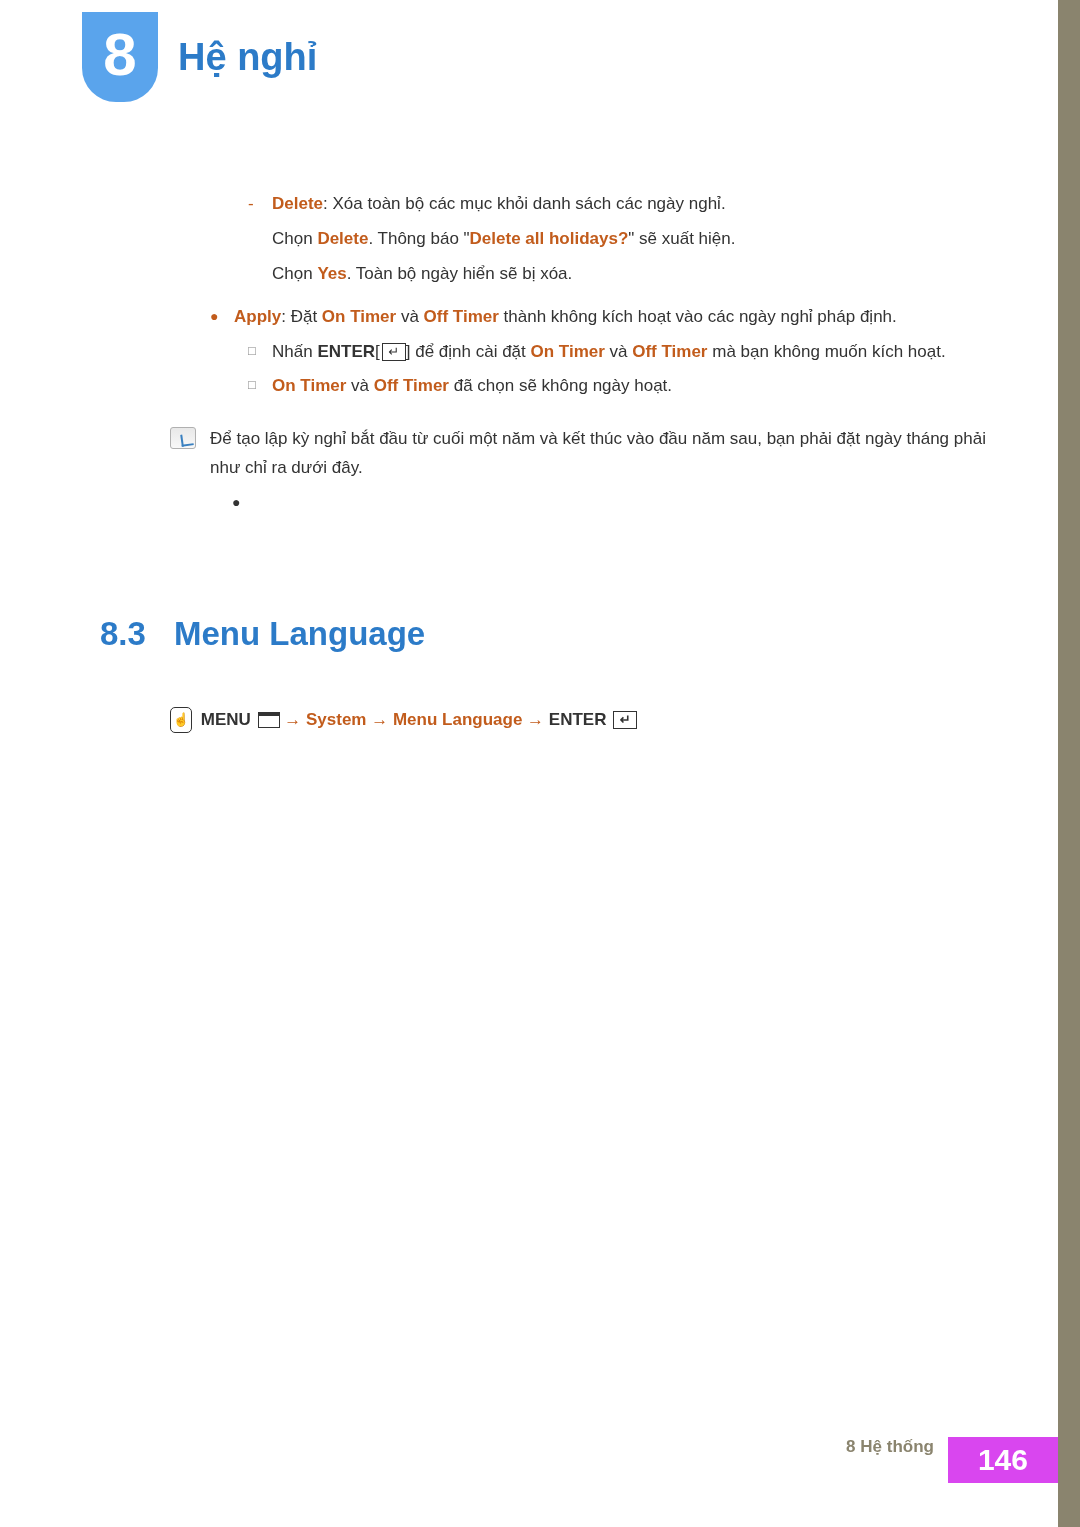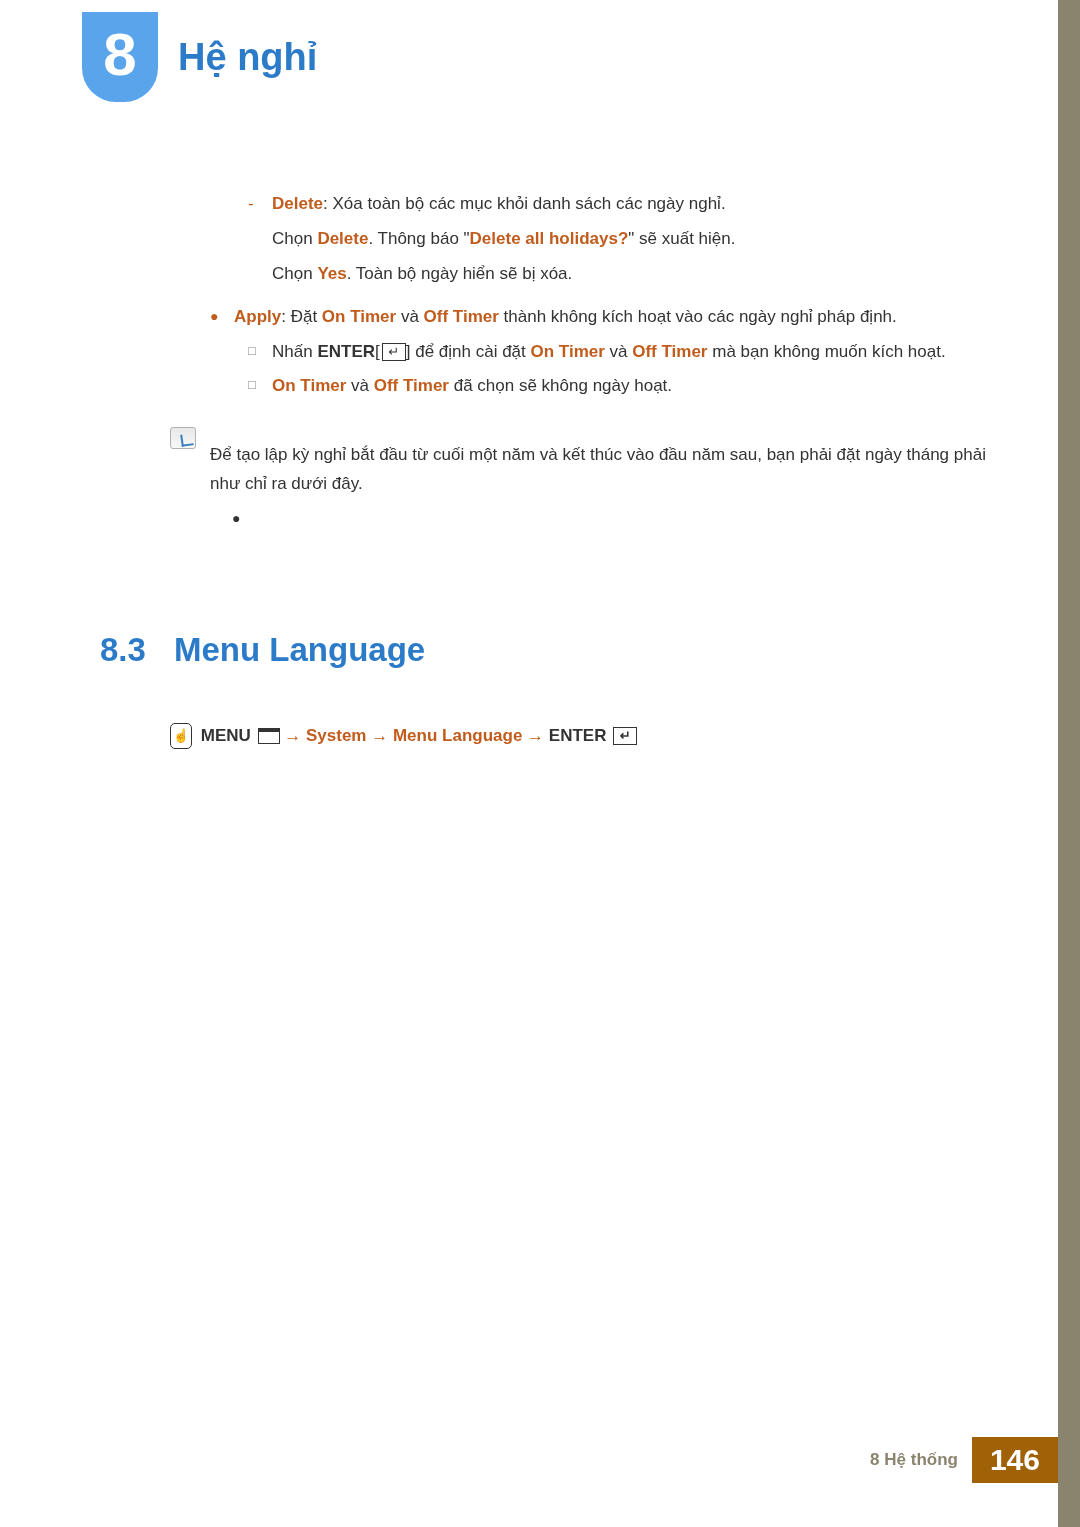--- a/index.html
+++ b/index.html
@@ -121,21 +121,20 @@
     bottom: 2px;
     width: 10px;
     height: 10px;
     border-left: 2px solid #3a80c0;
     border-bottom: 2px solid #3a80c0;
     transform: rotate(-8deg);
   }
   .note-text {
     margin-left: 14px;
     flex: 1;
-    margin-top: 16px;
   }
   .note-sub-bullet {
     display: flex;
     margin-left: 62px;
     margin-top: 6px;
   }
   .note-sub-dot {
     color: #333;
     width: 24px;
     flex-shrink: 0;
@@ -200,34 +199,33 @@
   .body-text {
     margin-top: 34px;
   }
   .footer {
     position: absolute;
     left: 0;
     right: 22px;
     bottom: 44px;
     display: flex;
     justify-content: flex-end;
-    align-items: center;
   }
   .footer-label {
     font-size: 17px;
     font-weight: bold;
     color: #8a846e;
     margin-right: 14px;
   }
   .footer-page-box {
-    background: #a16207;
+    background: #d946ef;
     color: #ffffff;
     font-size: 30px;
     font-weight: bold;
-    padding: 6px 18px;
+    padding: 6px 30px;
   }
 </style>
 </head>
 <body>
 
 <div class="sidebar-bar"></div>
 
 <div class="chapter-tab">
   <div class="chapter-tab-number">8</div>
 </div>

